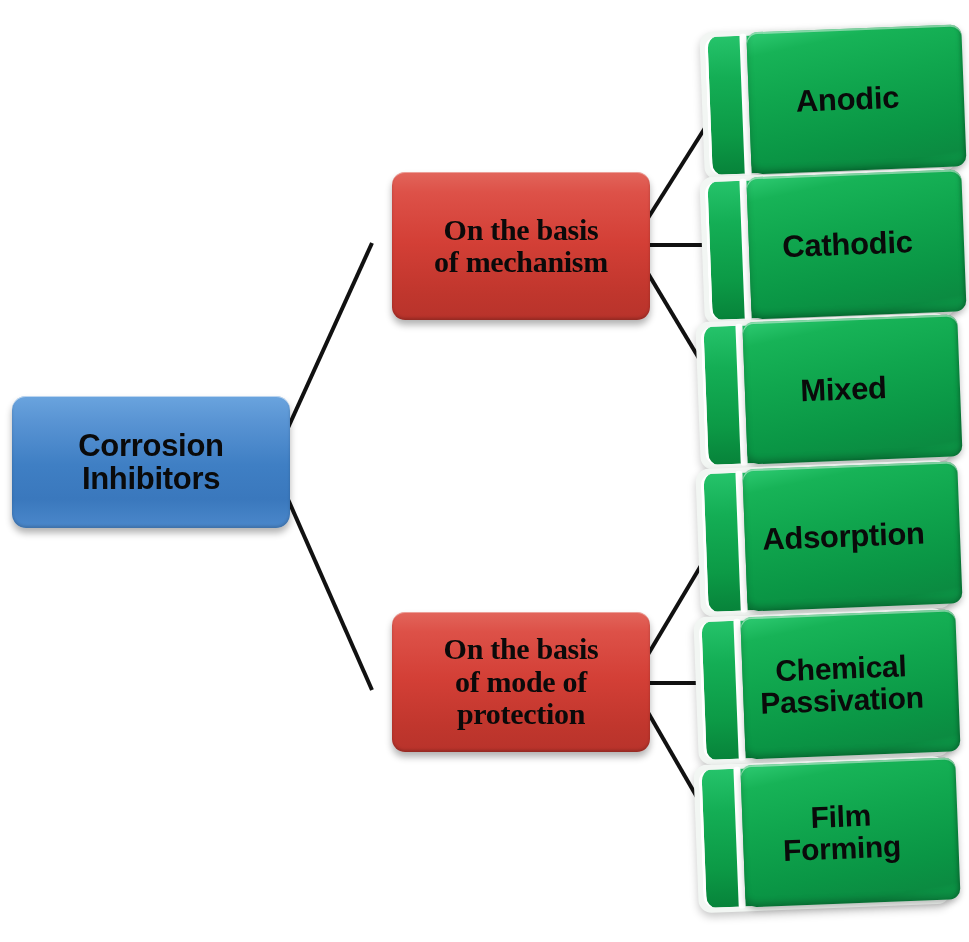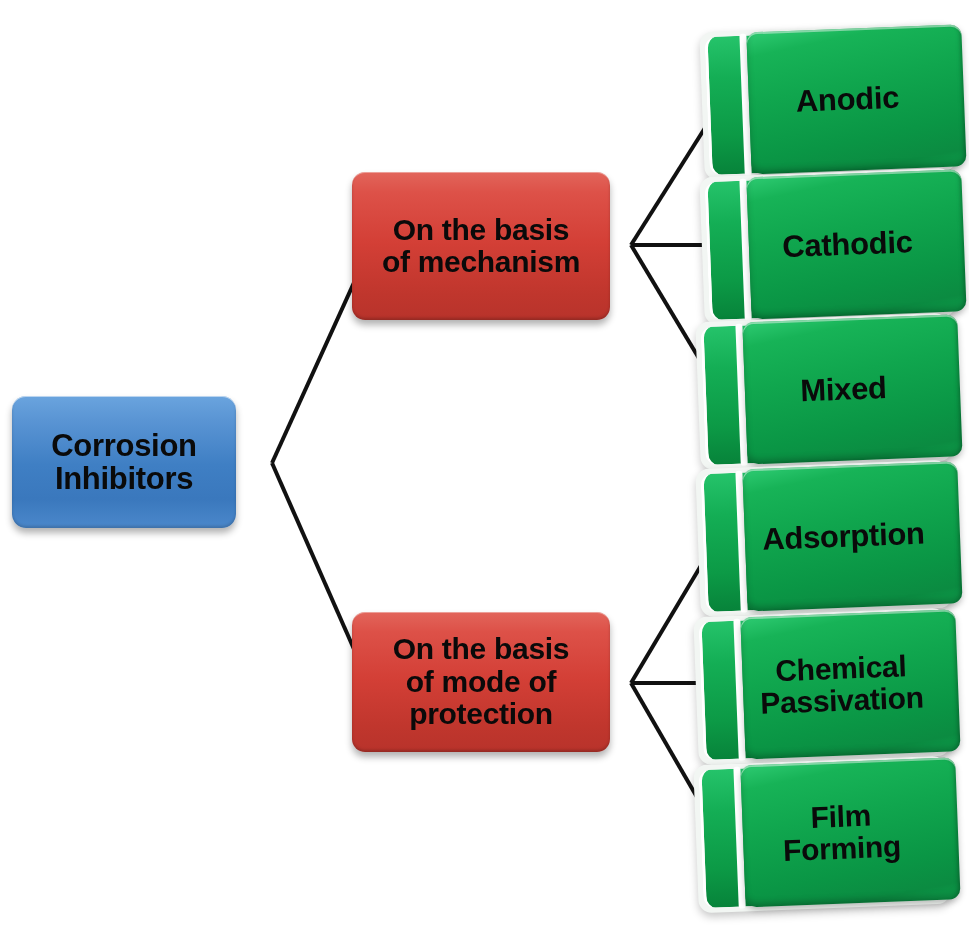--- a/index.html
+++ b/index.html
@@ -35,21 +35,21 @@
     line-height: 1.08;
     letter-spacing: -0.3px;
     white-space: pre-line;
   }
 
   
   .root-node {
     position: absolute;
     left: 12px;
     top: 396px;
-    width: 224px;
+    width: 278px;
     height: 132px;
     border-radius: 14px;
     background: linear-gradient(180deg,
                 #6aa4de 0%,
                 #5a95d4 18%,
                 #3f7fc4 52%,
                 #3a78bd 78%,
                 #4b88cb 100%);
     box-shadow: 0 5px 7px rgba(0,0,0,0.30),
                 inset 0 1px 0 rgba(255,255,255,0.55),
@@ -57,36 +57,37 @@
     display: flex;
     align-items: center;
     justify-content: center;
     z-index: 4;
   }
   .root-node .node-label { font-size: 31px; }
 
   
   .branch-node {
     position: absolute;
-    left: 352px;
+    left: 392px;
     width: 258px;
     border-radius: 13px;
     background: linear-gradient(180deg,
                 #e2655b 0%,
                 #dd5148 14%,
                 #d33f36 48%,
                 #c0362d 82%,
                 #b8332b 100%);
     box-shadow: 0 5px 7px rgba(0,0,0,0.30),
                 inset 0 1px 0 rgba(255,255,255,0.38),
                 inset 0 -2px 3px rgba(0,0,0,0.20);
     display: flex;
     align-items: center;
     justify-content: center;
     z-index: 4;
+    font-family: Liberation Serif, serif;
   }
   .branch-node .node-label { font-size: 30px; }
   #branch-0 { top: 172px;  height: 148px; }
   #branch-1 { top: 612px;  height: 140px; }
 
   
   .leaf-node {
     position: absolute;
     width: 248px;
     height: 142px;

